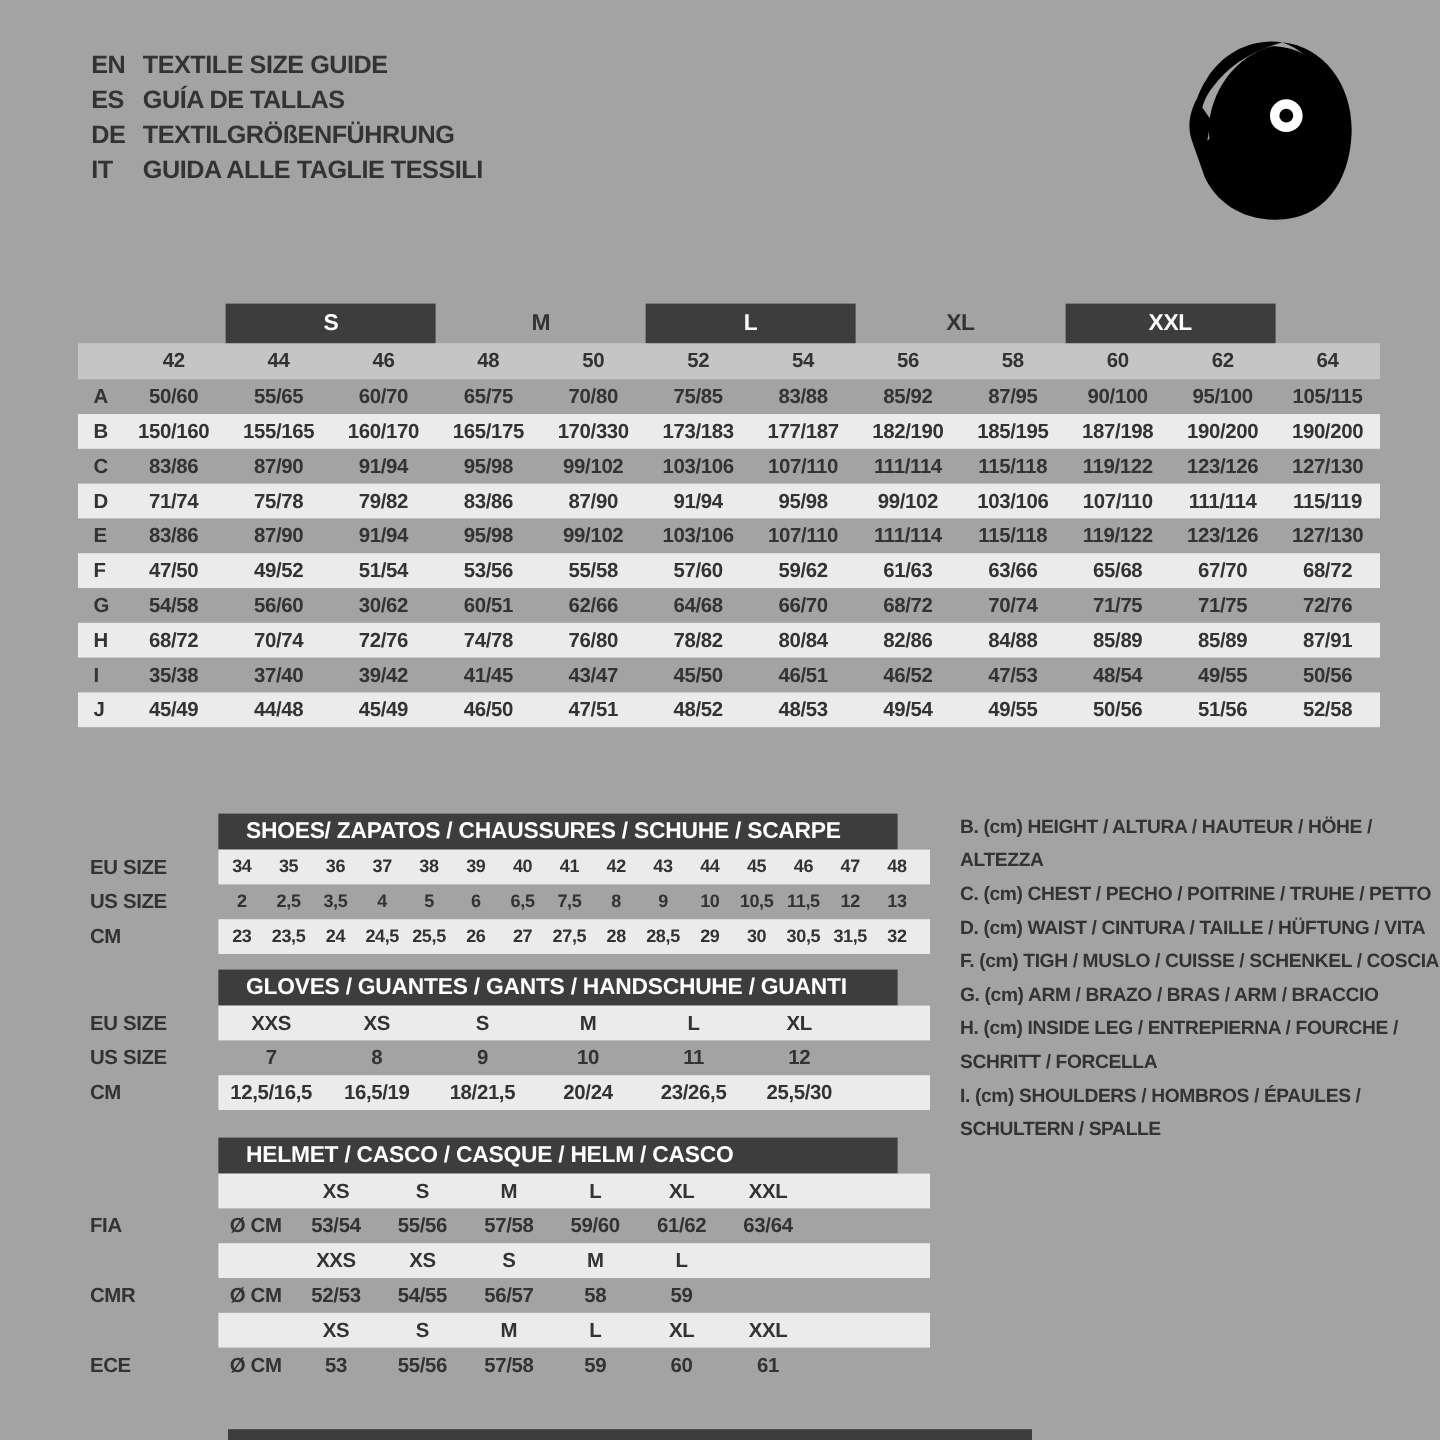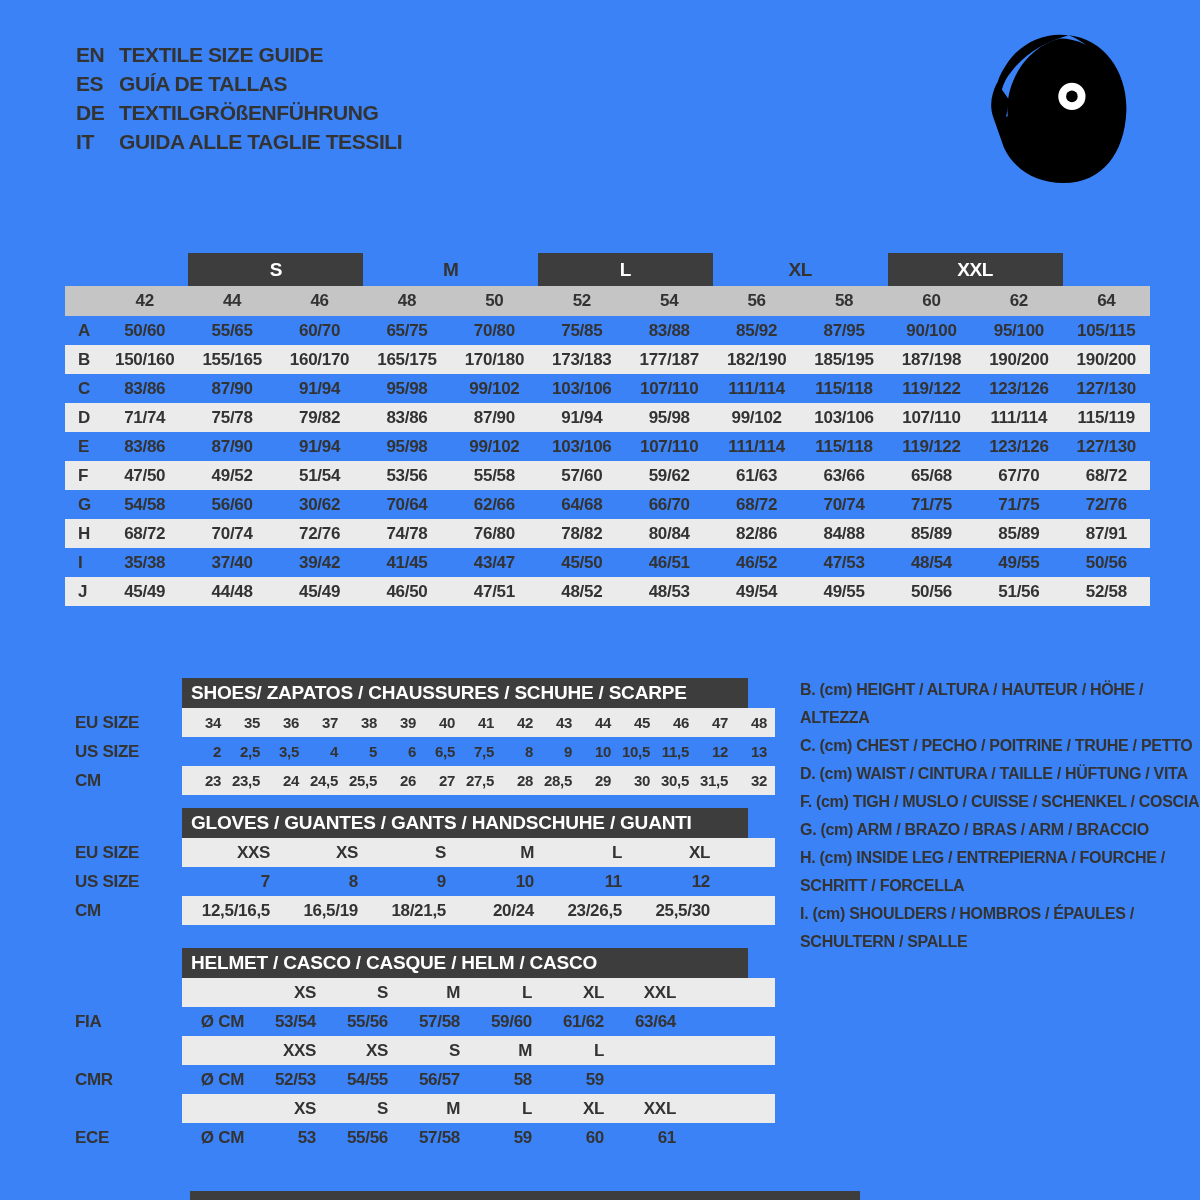--- a/index.html
+++ b/index.html
@@ -8,21 +8,21 @@
     --stripe:#ebebeb;
     --text:#333333;
   }
   *{margin:0;padding:0;box-sizing:border-box}
   html,body{background:#fff}
   body{
     width:1200px;height:1200px;
     font-family:"Liberation Sans", sans-serif;
     font-weight:bold;color:var(--text);
   }
-  .page{position:relative;width:1200px;height:1200px;overflow:hidden;background:#3b82f6}
+  .page{position:relative;width:1200px;height:1200px;overflow:hidden;background:#a3a3a3}
 
   
   .langs{position:absolute;left:76px;top:40px}
   .lang{display:flex;height:29px;align-items:center;font-size:21px;letter-spacing:-0.4px}
   .lang .code{width:43px}
 
   
   .helmet-logo{position:absolute;left:975px;top:25px;width:170px;height:170px}
 
   
@@ -31,24 +31,24 @@
   .trow.alt{background:var(--stripe)}
   .groups{height:33px;align-items:stretch}
   .group{height:33px;line-height:33px;font-size:19px;text-align:center}
   .group.dark{background:var(--dark);color:#fff}
   .numrow{background:var(--band);height:30px}
   .rowlabel{text-align:left;padding-left:13px}
 
   
   .sections{position:absolute;left:75px;top:678px;width:700px}
   .bar{margin-left:107px;width:566px;height:30px;background:var(--dark);color:#fff;
-       font-size:19px;line-height:30px;padding-left:9px;letter-spacing:-0.2px;white-space:nowrap}
+       font-size:19px;line-height:30px;padding-left:23px;letter-spacing:-0.2px;white-space:nowrap}
   .srow{display:grid;grid-template-columns:107px 1fr;height:29px;align-items:center;font-size:17px}
   .slabel{font-size:17px;letter-spacing:-0.3px;white-space:nowrap}
-  .vals{display:grid;height:29px;align-items:center;text-align:right;letter-spacing:-0.3px}
+  .vals{display:grid;height:29px;align-items:center;text-align:center;letter-spacing:-0.3px}
   .vals.gray{background:var(--stripe)}
   .shoes-vals{grid-template-columns:repeat(15,39px) 1fr;font-size:15px}
   .gloves-vals{grid-template-columns:repeat(6,88px) 1fr;font-size:17px}
   .helmet-vals{grid-template-columns:62px repeat(6,72px) 1fr;font-size:17px}
   .gap-a{height:13px}
   .gap-b{height:23px}
 
   
   .legend{position:absolute;left:800px;top:676px;width:400px;font-size:16px;line-height:28px;letter-spacing:-0.3px}
 
@@ -130,21 +130,21 @@
           <div>90/100</div>
           <div>95/100</div>
           <div>105/115</div>
         </div>
         <div class="trow alt">
           <div class="rowlabel">B</div>
           <div>150/160</div>
           <div>155/165</div>
           <div>160/170</div>
           <div>165/175</div>
-          <div>170/180</div>
+          <div>170/330</div>
           <div>173/183</div>
           <div>177/187</div>
           <div>182/190</div>
           <div>185/195</div>
           <div>187/198</div>
           <div>190/200</div>
           <div>190/200</div>
         </div>
         <div class="trow">
           <div class="rowlabel">C</div>
@@ -204,21 +204,21 @@
           <div>63/66</div>
           <div>65/68</div>
           <div>67/70</div>
           <div>68/72</div>
         </div>
         <div class="trow">
           <div class="rowlabel">G</div>
           <div>54/58</div>
           <div>56/60</div>
           <div>30/62</div>
-          <div>70/64</div>
+          <div>60/51</div>
           <div>62/66</div>
           <div>64/68</div>
           <div>66/70</div>
           <div>68/72</div>
           <div>70/74</div>
           <div>71/75</div>
           <div>71/75</div>
           <div>72/76</div>
         </div>
         <div class="trow alt">

